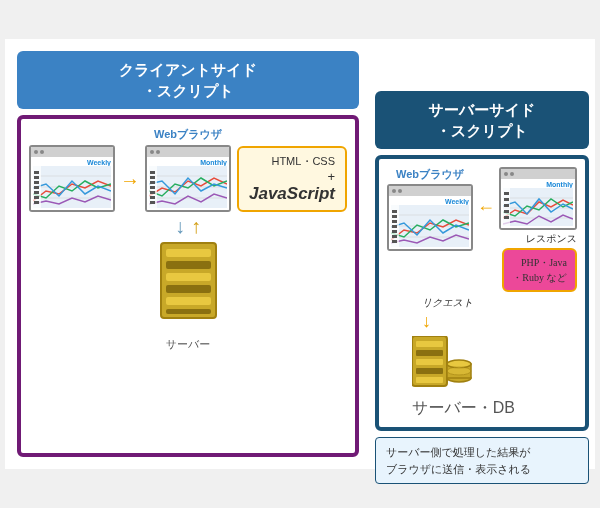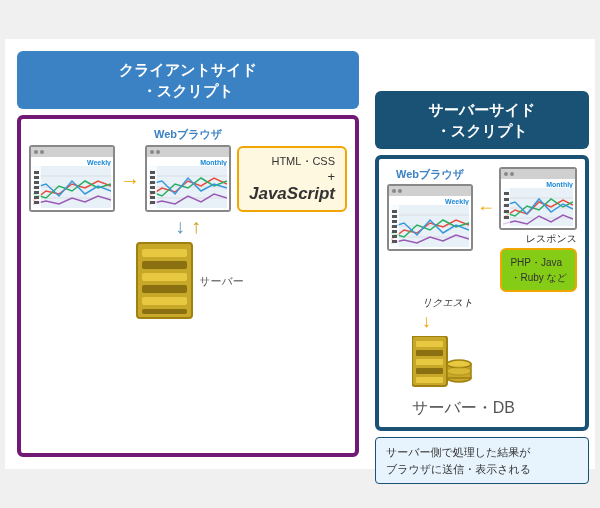--- a/index.html
+++ b/index.html
@@ -103,28 +103,29 @@
       background: #e8f4fd;
       border: 1px solid #3b82c4;
       border-radius: 4px;
       padding: 6px 10px;
       font-size: 11px;
       color: #333;
       line-height: 1.5;
     }
 
     .php-box {
-      background: #84cc16;
+      background: #ec4899;
       border: 2px solid #f0a500;
       border-radius: 6px;
       padding: 5px 8px;
       font-size: 10px;
       color: #333;
       line-height: 1.5;
-      text-align: left;
+      text-align: right;
+      font-family: Liberation Serif, serif;
     }
 
     .divider {
       width: 2px;
       background: #ccc;
       align-self: stretch;
       margin: 0 2px;
     }
 
     
@@ -232,21 +233,21 @@
             <div style="font-size:13px;">+</div>
             <div style="font-size:17px;font-weight:bold;font-style:italic;">JavaScript</div>
           </div>
         </div>
 
         <div style="display:flex;gap:6px;align-items:center;">
           <div style="color:#6699bb;font-size:20px;">↓</div>
           <div style="color:#d4a017;font-size:20px;">↑</div>
         </div>
 
-        <div style="display:flex;flex-direction:row;align-items:center;gap:2px;">
+        <div style="display:flex;flex-direction:column;align-items:center;gap:16px;">
           <svg width="65" height="80" viewBox="0 0 65 80">
             <rect x="5" y="2" width="55" height="75" rx="3" fill="#c8a828" stroke="#a08010" stroke-width="2"></rect>
 
             <rect x="10" y="8" width="45" height="8" rx="2" fill="#e8c840"></rect>
             <rect x="10" y="20" width="45" height="8" rx="2" fill="#8a7010"></rect>
             <rect x="10" y="32" width="45" height="8" rx="2" fill="#e8c840"></rect>
             <rect x="10" y="44" width="45" height="8" rx="2" fill="#8a7010"></rect>
             <rect x="10" y="56" width="45" height="8" rx="2" fill="#e8c840"></rect>
             <rect x="10" y="68" width="45" height="5" rx="2" fill="#8a7010"></rect>
 

